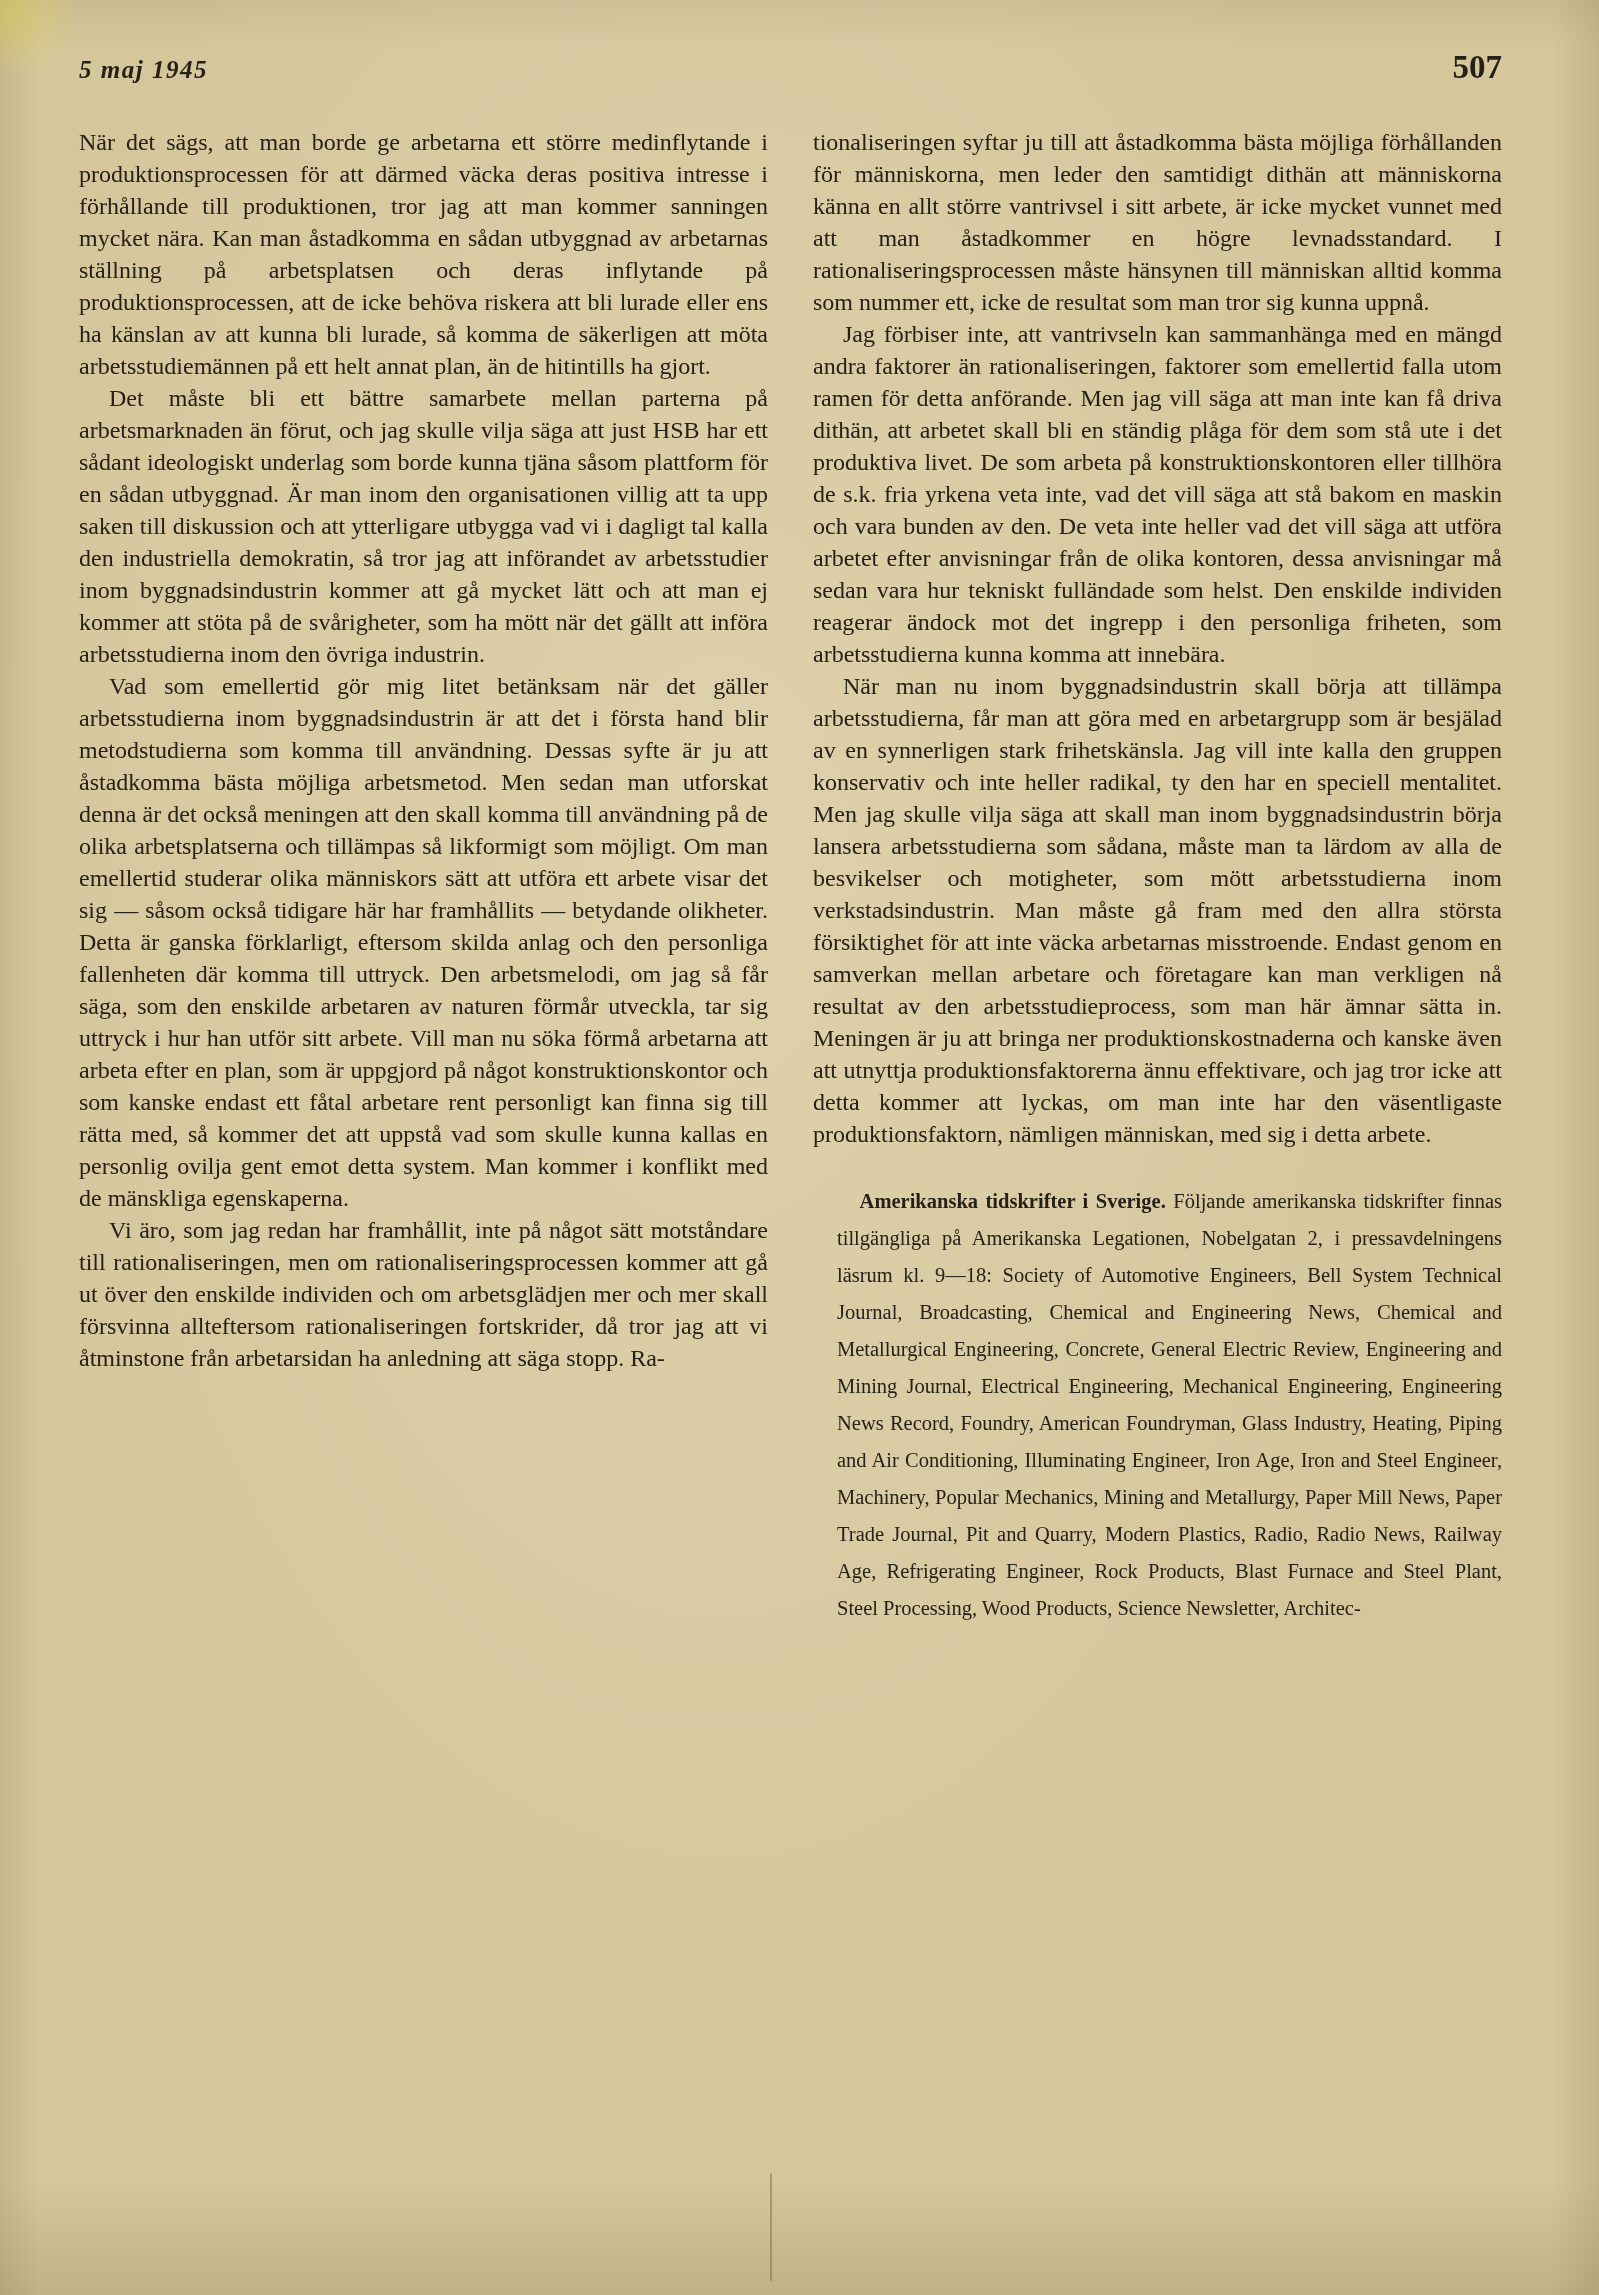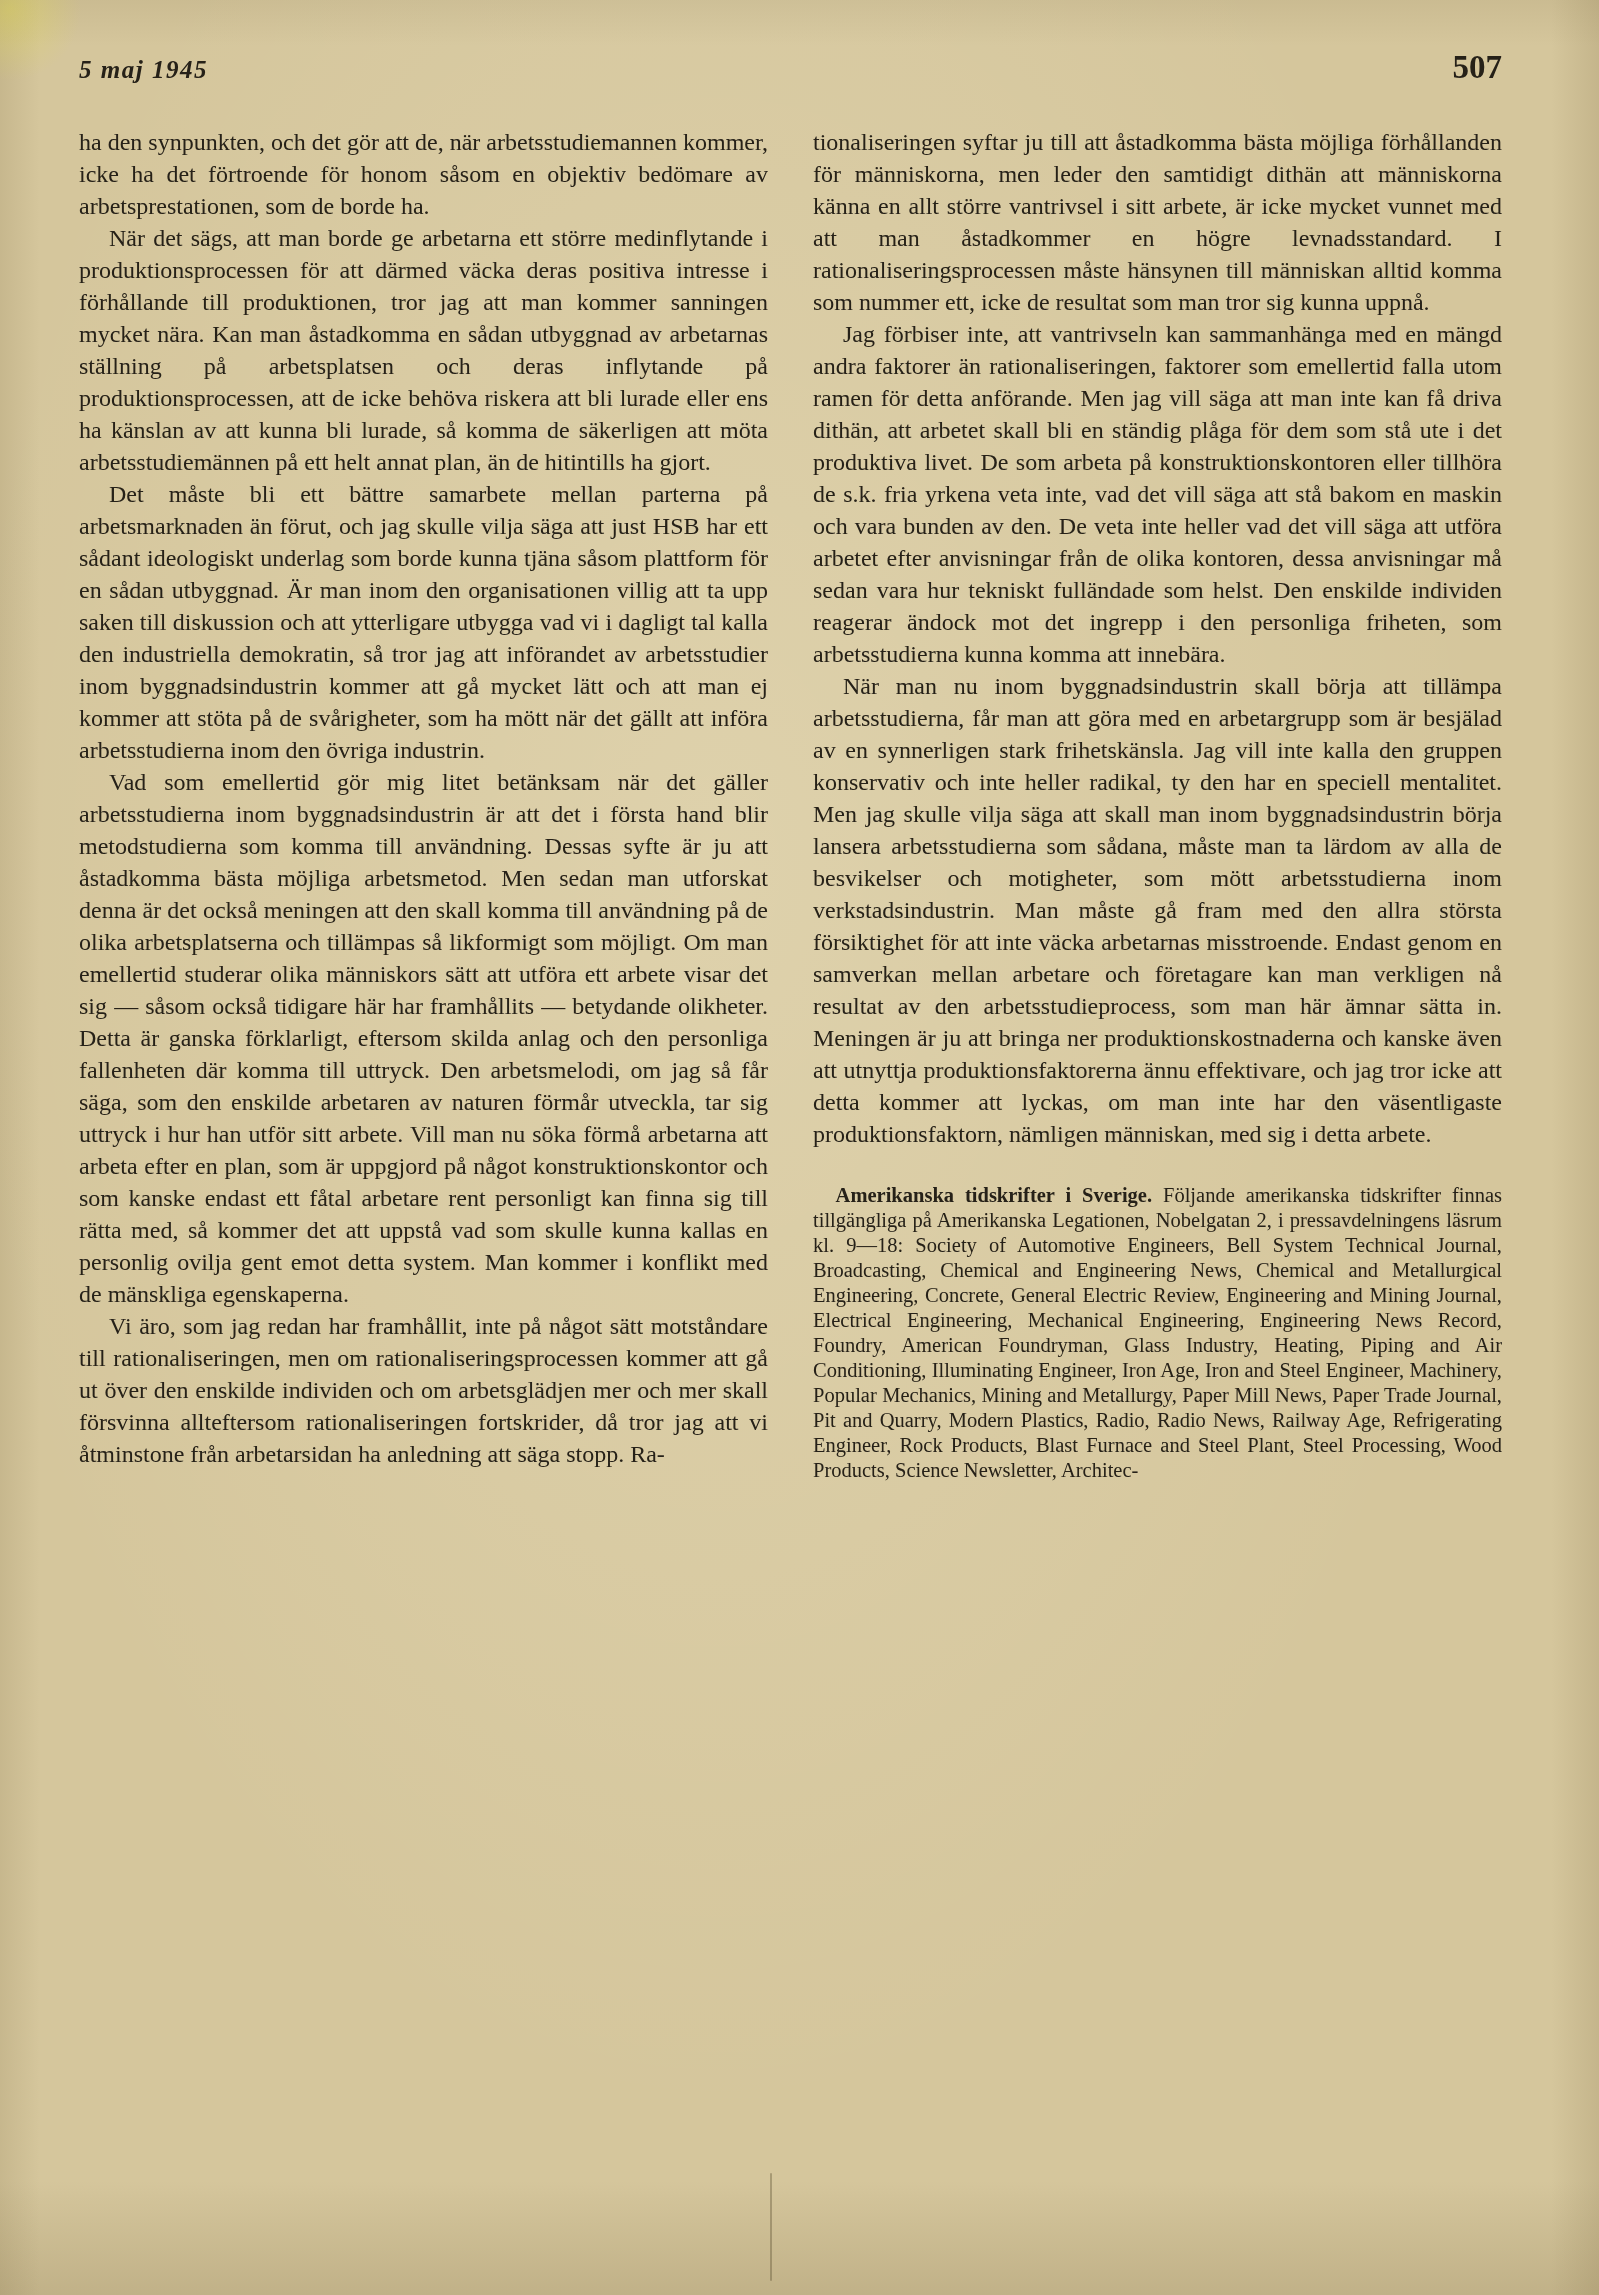--- a/index.html
+++ b/index.html
@@ -54,23 +54,24 @@
     -webkit-hyphens: auto;
   }
   .col p {
     margin: 0;
     text-indent: 0;
   }
   .col p + p { text-indent: 30px; }
   .notice {
     margin-top: 33px;
     font-size: 20.5px;
-    line-height: 25px;
+    line-height: 37px;
     text-align: justify;
     hyphens: auto;
+    margin-left: 24px;
     -webkit-hyphens: auto;
   }
   .notice p {
     margin: 0;
     text-indent: 22.6px;
   }
   .notice b { font-weight: bold; }
   .scan-artifact-line {
     position: absolute;
     left: 770px;
@@ -87,21 +88,20 @@
 <div class="page">
 
   <div class="page-header">
     <span class="page-date">5 maj 1945</span>
     <span class="page-number">507</span>
   </div>
 
   <div class="columns">
 
     <div class="col">
-        <p>ha den synpunkten, och det gör att de, när arbetsstudiemannen kommer, icke ha det förtroende för honom såsom en objektiv bedömare av arbetsprestationen, som de borde ha.</p>
         <p>När det sägs, att man borde ge arbetarna ett större medinflytande i produktionsprocessen för att därmed väcka deras positiva intresse i förhållande till produktionen, tror jag att man kommer sanningen mycket nära. Kan man åstadkomma en sådan utbyggnad av arbetarnas ställning på arbetsplatsen och deras inflytande på produktionsprocessen, att de icke behöva riskera att bli lurade eller ens ha känslan av att kunna bli lurade, så komma de säkerligen att möta arbetsstudiemännen på ett helt annat plan, än de hitintills ha gjort.</p>
         <p>Det måste bli ett bättre samarbete mellan parterna på arbetsmarknaden än förut, och jag skulle vilja säga att just HSB har ett sådant ideologiskt underlag som borde kunna tjäna såsom plattform för en sådan utbyggnad. Är man inom den organisationen villig att ta upp saken till diskussion och att ytterligare utbygga vad vi i dagligt tal kalla den industriella demokratin, så tror jag att införandet av arbetsstudier inom byggnadsindustrin kommer att gå mycket lätt och att man ej kommer att stöta på de svårigheter, som ha mött när det gällt att införa arbetsstudierna inom den övriga industrin.</p>
         <p>Vad som emellertid gör mig litet betänksam när det gäller arbetsstudierna inom byggnadsindustrin är att det i första hand blir metodstudierna som komma till användning. Dessas syfte är ju att åstadkomma bästa möjliga arbetsmetod. Men sedan man utforskat denna är det också meningen att den skall komma till användning på de olika arbetsplatserna och tillämpas så likformigt som möjligt. Om man emellertid studerar olika människors sätt att utföra ett arbete visar det sig — såsom också tidigare här har framhållits — betydande olikheter. Detta är ganska förklarligt, eftersom skilda anlag och den personliga fallenheten där komma till uttryck. Den arbetsmelodi, om jag så får säga, som den enskilde arbetaren av naturen förmår utveckla, tar sig uttryck i hur han utför sitt arbete. Vill man nu söka förmå arbetarna att arbeta efter en plan, som är uppgjord på något konstruktionskontor och som kanske endast ett fåtal arbetare rent personligt kan finna sig till rätta med, så kommer det att uppstå vad som skulle kunna kallas en personlig ovilja gent emot detta system. Man kommer i konflikt med de mänskliga egenskaperna.</p>
         <p>Vi äro, som jag redan har framhållit, inte på något sätt motståndare till rationaliseringen, men om rationaliseringsprocessen kommer att gå ut över den enskilde individen och om arbetsglädjen mer och mer skall försvinna allteftersom rationaliseringen fortskrider, då tror jag att vi åtminstone från arbetarsidan ha anledning att säga stopp. Ra-</p>
       </div>
 
     <div class="col">
       <div>
           <p>tionaliseringen syftar ju till att åstadkomma bästa möjliga förhållanden för människorna, men leder den samtidigt dithän att människorna känna en allt större vantrivsel i sitt arbete, är icke mycket vunnet med att man åstadkommer en högre levnadsstandard. I rationaliseringsprocessen måste hänsynen till människan alltid komma som nummer ett, icke de resultat som man tror sig kunna uppnå.</p>
           <p>Jag förbiser inte, att vantrivseln kan sammanhänga med en mängd andra faktorer än rationaliseringen, faktorer som emellertid falla utom ramen för detta anförande. Men jag vill säga att man inte kan få driva dithän, att arbetet skall bli en ständig plåga för dem som stå ute i det produktiva livet. De som arbeta på konstruktionskontoren eller tillhöra de s.k. fria yrkena veta inte, vad det vill säga att stå bakom en maskin och vara bunden av den. De veta inte heller vad det vill säga att utföra arbetet efter anvisningar från de olika kontoren, dessa anvisningar må sedan vara hur tekniskt fulländade som helst. Den enskilde individen reagerar ändock mot det ingrepp i den personliga friheten, som arbetsstudierna kunna komma att innebära.</p>

